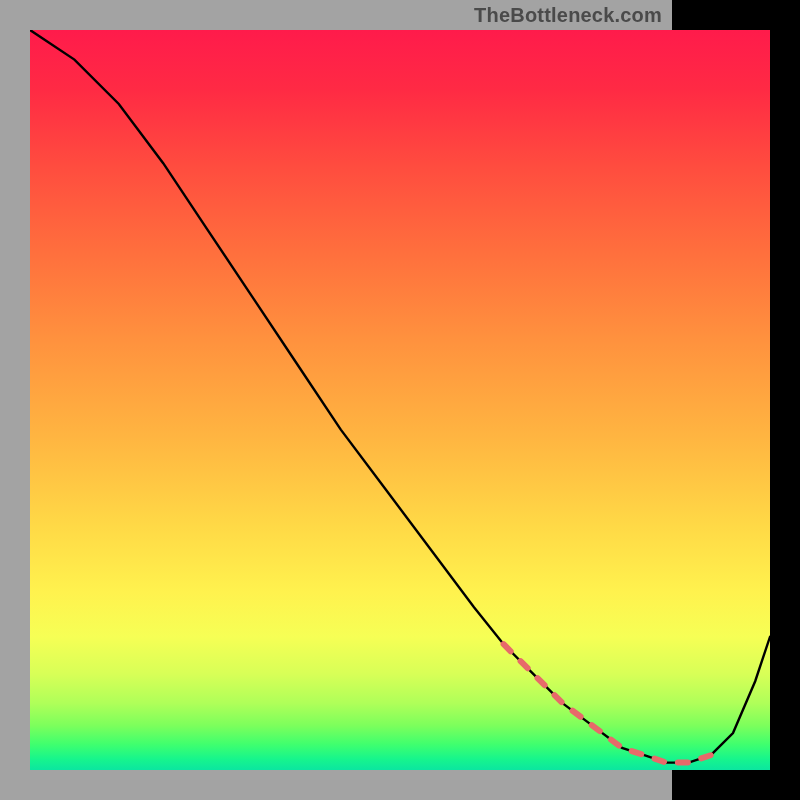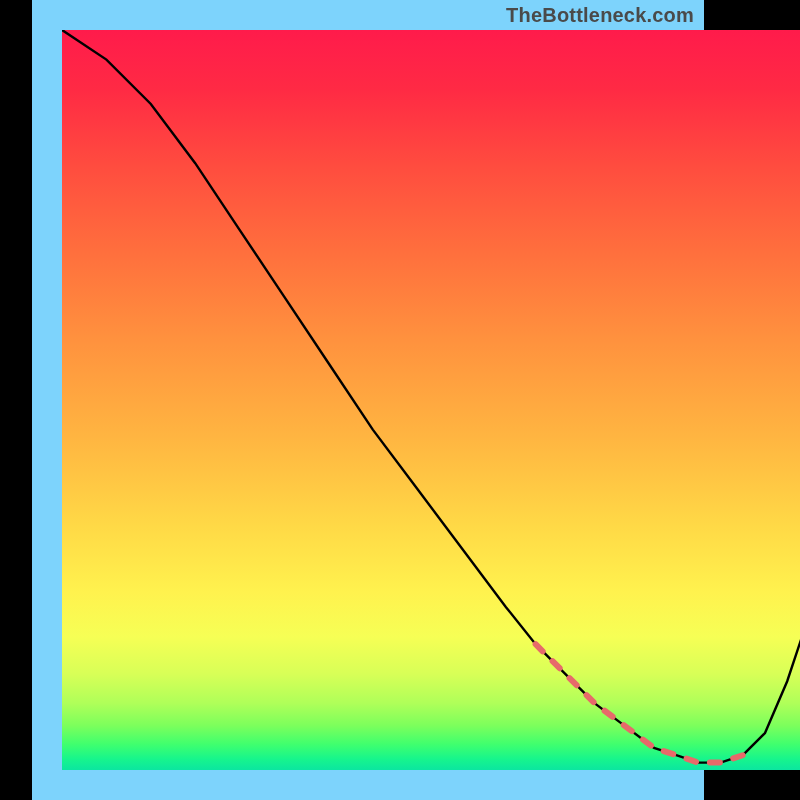--- a/index.html
+++ b/index.html
@@ -8,22 +8,21 @@
     width: 800px;
     height: 800px;
     overflow: hidden;
     background: #000;
     font-family: Arial, Helvetica, sans-serif;
   }
   #frame {
     position: relative;
     width: 672px;
     height: 800px;
-    background: #7dd3fc;
-    margin-left: 32px;
+    background: #a3a3a3;
   }
   #watermark {
     position: absolute;
     top: 4px;
     right: 10px;
     font-size: 20px;
     color: #4a4a4a;
     font-weight: 600;
     letter-spacing: 0.2px;
     user-select: none;

